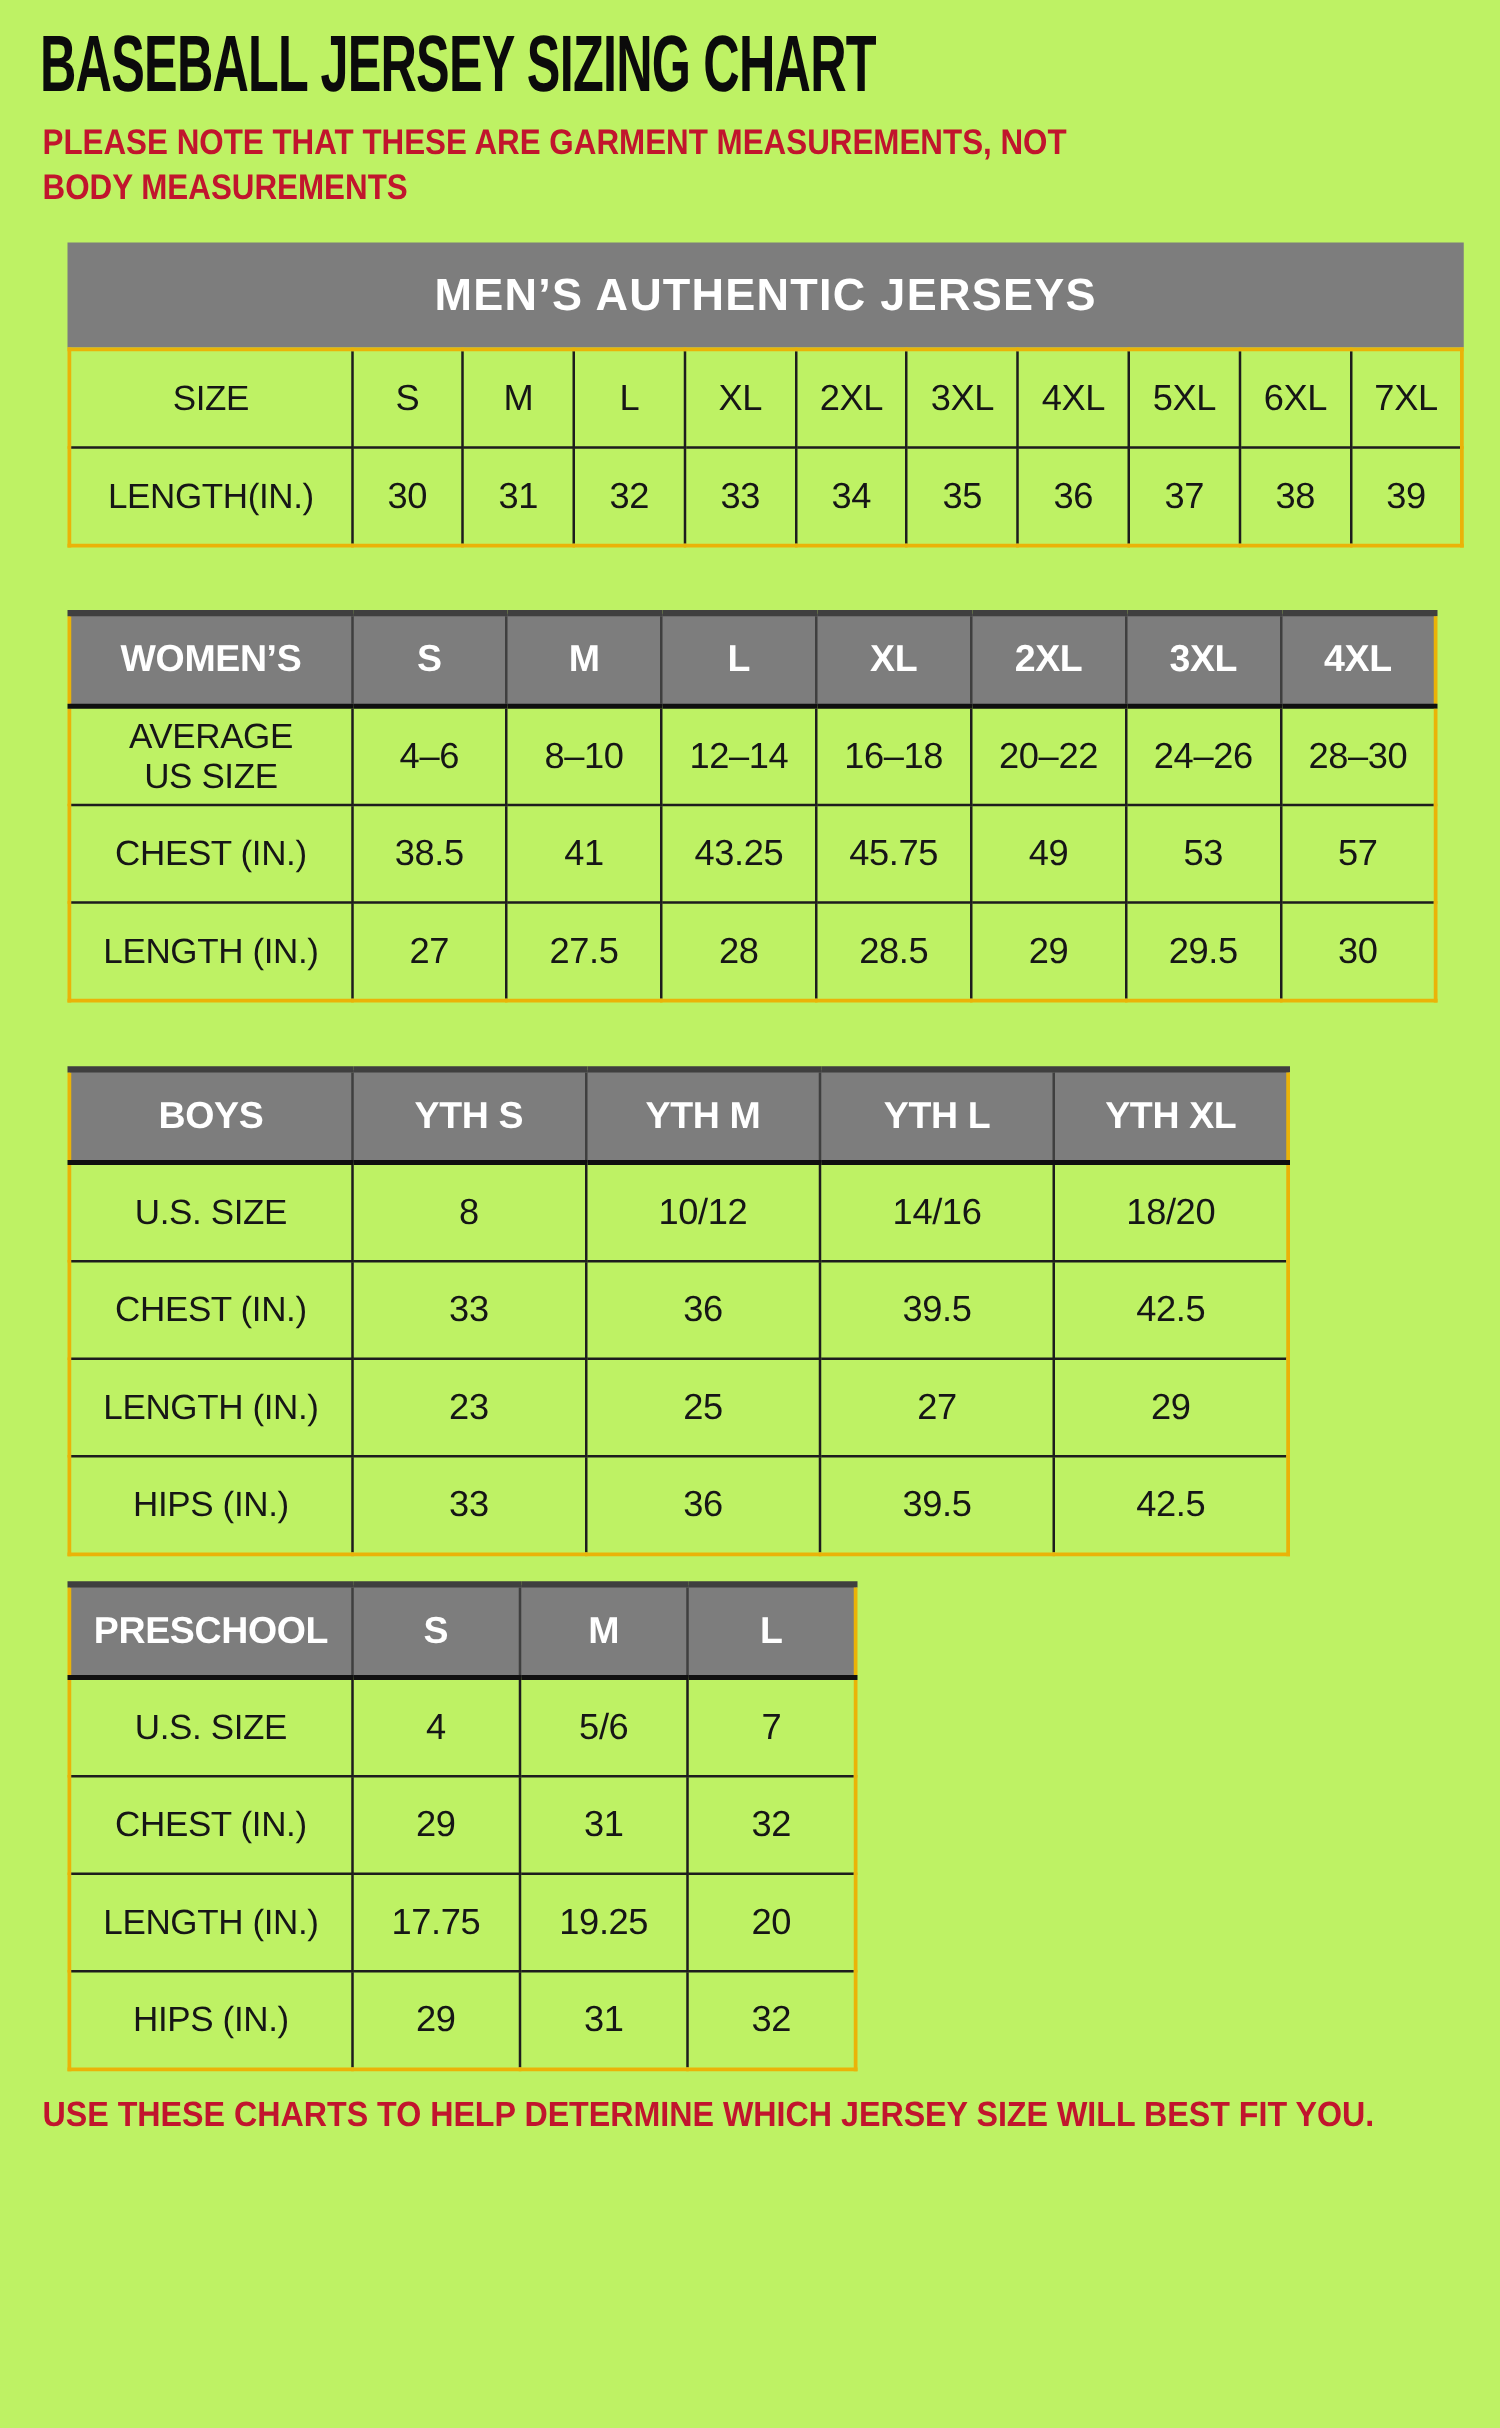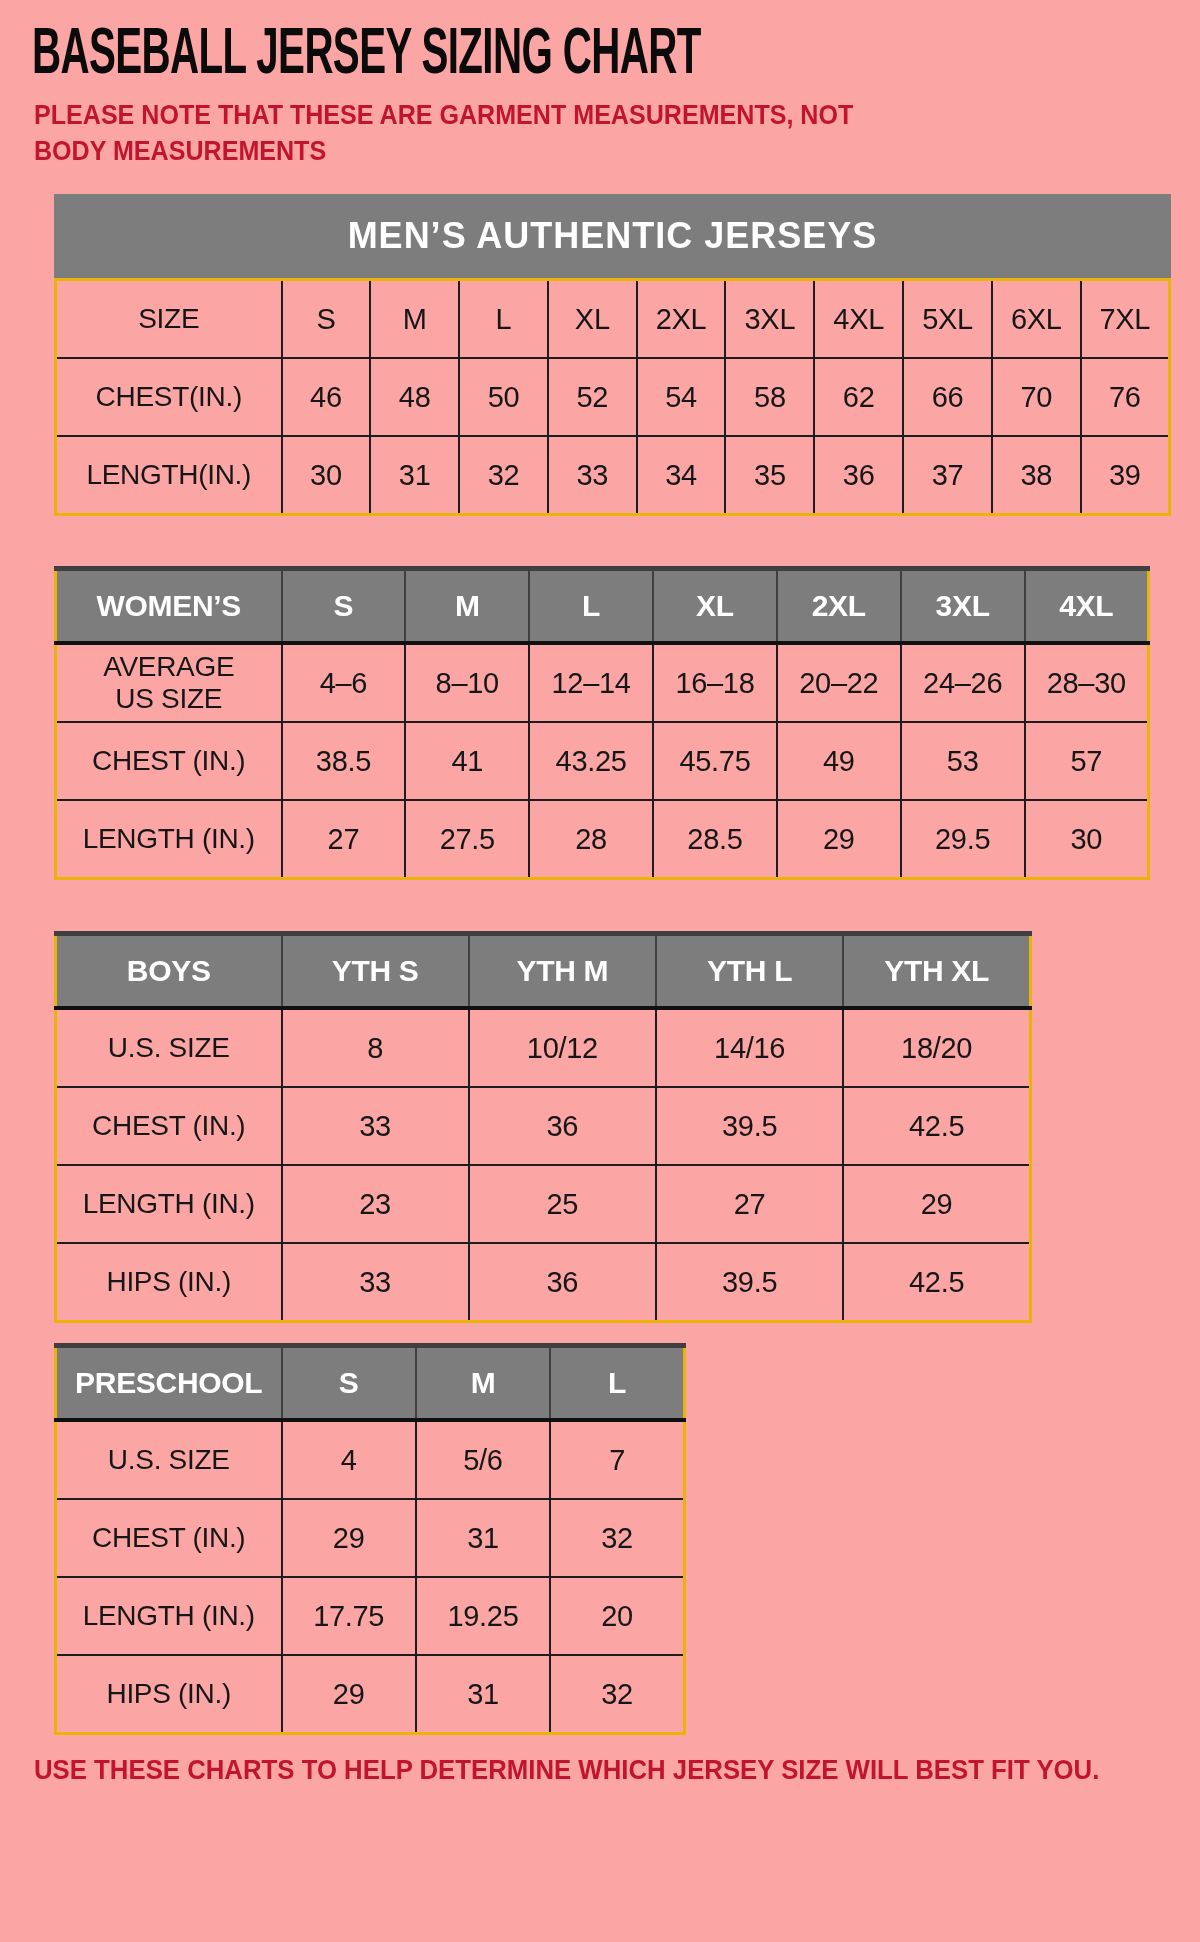--- a/index.html
+++ b/index.html
@@ -1,19 +1,19 @@
 <!DOCTYPE html>
 <html><head>
 <meta charset="utf-8">
 <style>
   html,body{margin:0;padding:0;background:#ffffff;}
   .sheet{
     position:relative;
     width:1200px;height:1942px;
-    background:#fca5a5;
+    background:#bef264;
     overflow:hidden;
     font-family:"Liberation Sans","DejaVu Sans",sans-serif;
     color:#141414;
   }
   .title{
     margin:18px 0 0 32px;
     font-size:64px;line-height:66px;font-weight:700;
     letter-spacing:-1px;color:#0b0b0b;
     transform:scaleX(0.63);transform-origin:left top;
     white-space:nowrap;
@@ -105,33 +105,20 @@
             <td>L</td>
             <td>XL</td>
             <td>2XL</td>
             <td>3XL</td>
             <td>4XL</td>
             <td>5XL</td>
             <td>6XL</td>
             <td>7XL</td>
           </tr>
           <tr>
-            <td class="lbl">CHEST(IN.)</td>
-            <td>46</td>
-            <td>48</td>
-            <td>50</td>
-            <td>52</td>
-            <td>54</td>
-            <td>58</td>
-            <td>62</td>
-            <td>66</td>
-            <td>70</td>
-            <td>76</td>
-          </tr>
-          <tr>
             <td class="lbl">LENGTH(IN.)</td>
             <td>30</td>
             <td>31</td>
             <td>32</td>
             <td>33</td>
             <td>34</td>
             <td>35</td>
             <td>36</td>
             <td>37</td>
             <td>38</td>

